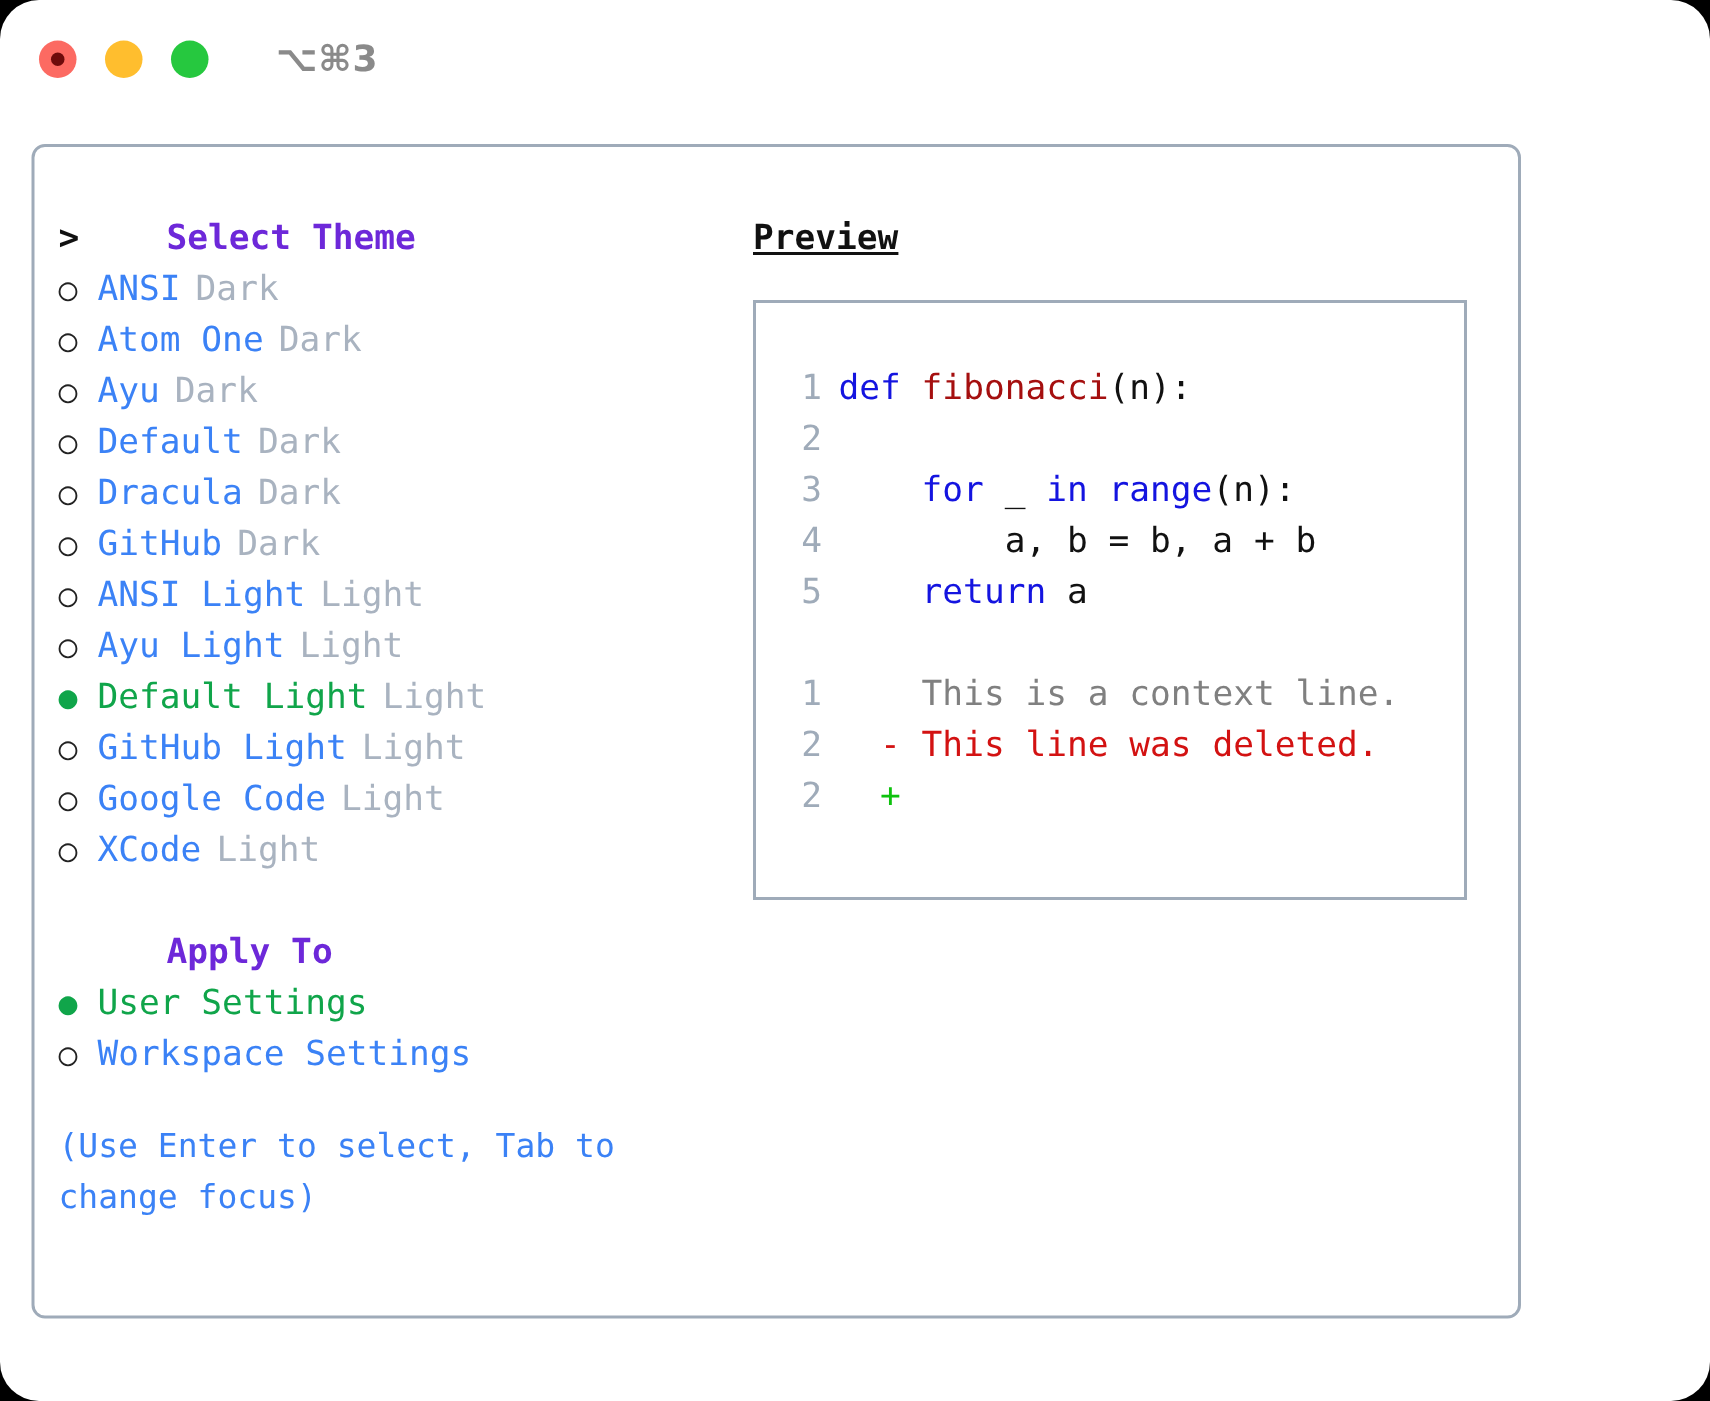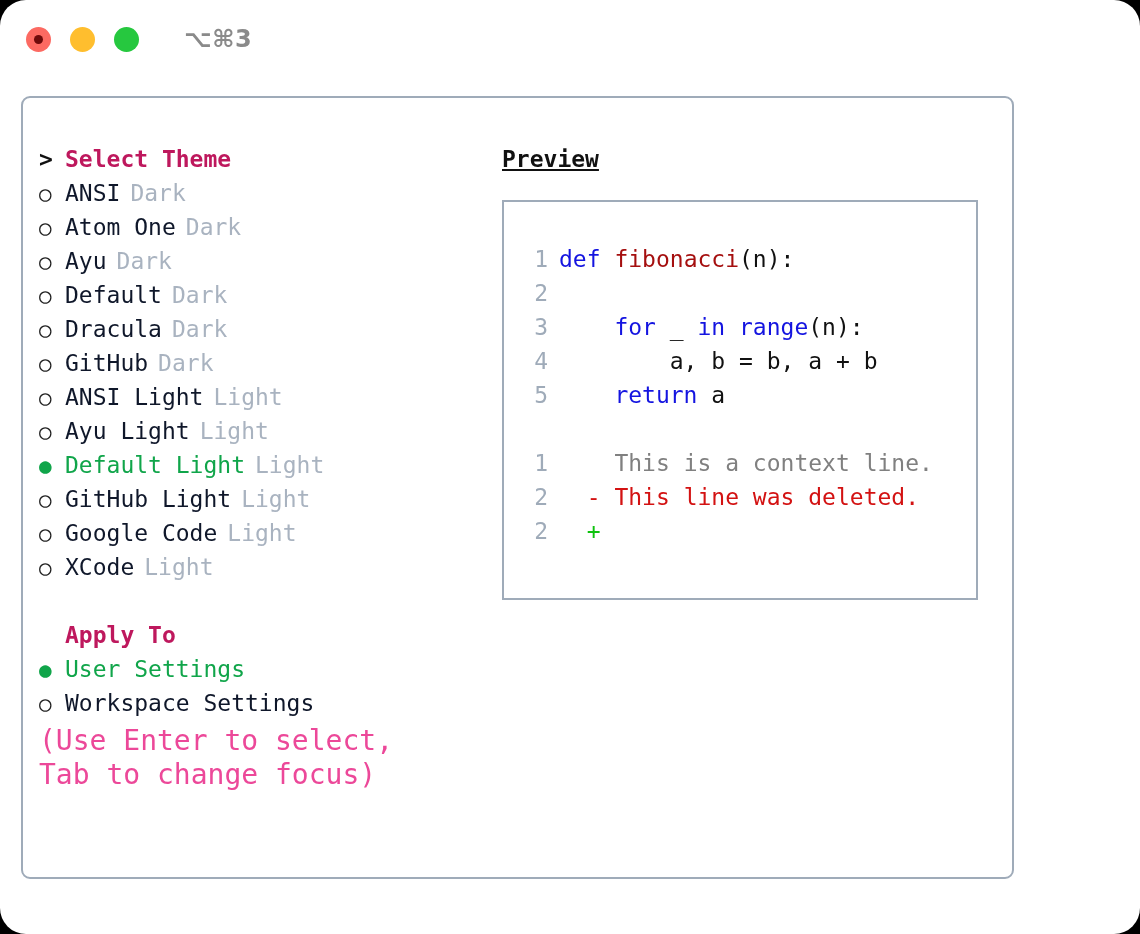--- a/index.html
+++ b/index.html
@@ -108,33 +108,34 @@
     display: inline-block;
     width: 26px;
     flex: 0 0 26px;
     color: #222222;
     font-size: 21px;
   }
   .bullet.filled { color: #10a54a; }
   .bullet.arrow  { color: #111111; font-weight: bold; font-size: 23px; }
   .bullet.blank  { color: transparent; }
 
-  .label       { color: #0f172a; }
-  .label.head  { color: #be185d; font-weight: bold; }
+  .label       { color: #3b82f6; }
+  .label.head  { color: #6d28d9; font-weight: bold; margin-left: 46px; }
   .label.sel   { color: #10a54a; }
   .tag {
     color: #a9b3c0;
     margin-left: 10px;
   }
 
   .spacer-row { height: 34px; }
 
   .hint {
-    font-size: 28px;
-    color: #ec4899;
+    margin-top: 24px;
+    font-size: 22px;
+    color: #3b82f6;
     line-height: 34px;
     width: 400px;
     white-space: pre-wrap;
   }
 
   
   .right-col {
     position: absolute;
     left: 479px;
     top: 48px;

